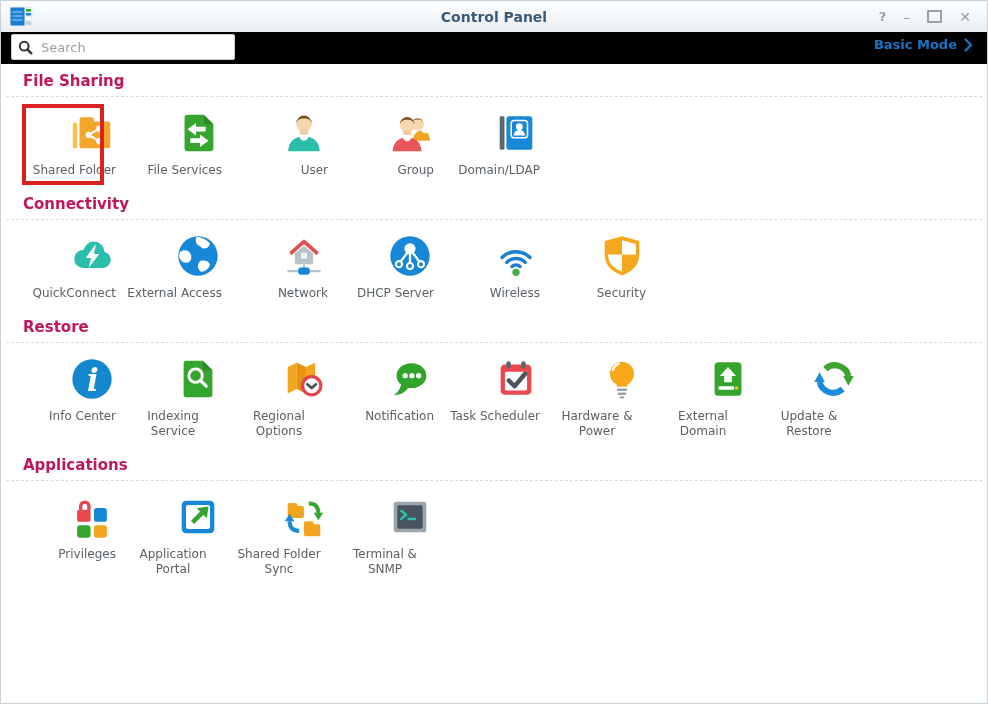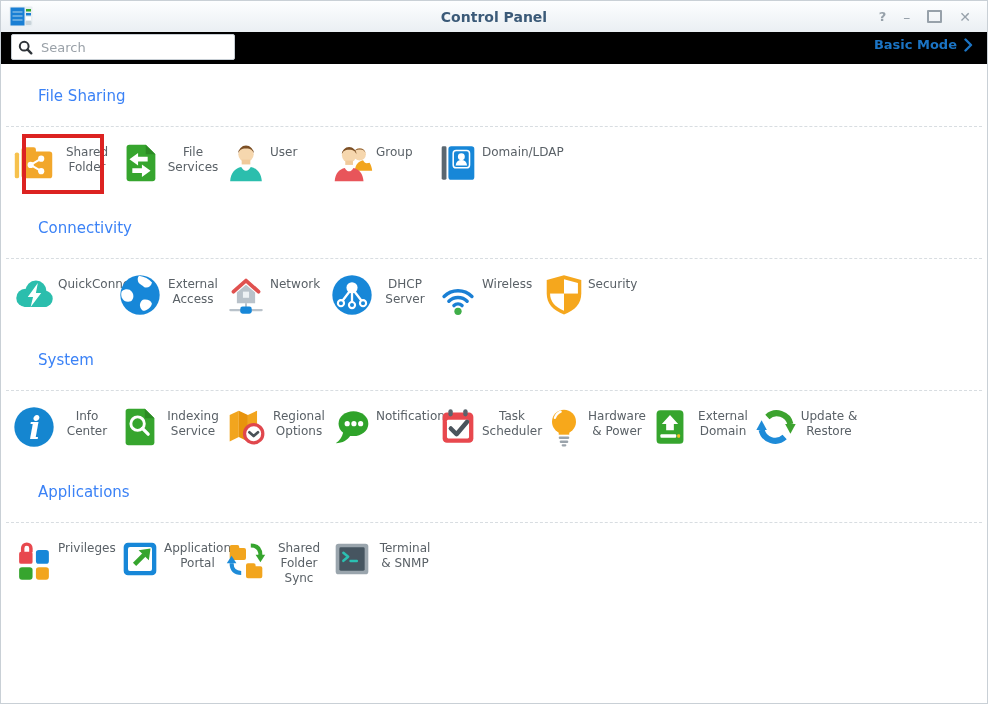--- a/index.html
+++ b/index.html
@@ -35,26 +35,26 @@
     font-family:"DejaVu Sans","Liberation Sans",sans-serif;margin-left:6px;background:transparent;
   }
   .search-box input::placeholder{color:#9aa1a8;}
   .basic-mode{
     position:absolute;right:14px;top:5px;display:flex;align-items:center;gap:7px;
     color:#1b74c4;font-size:13px;font-weight:bold;cursor:pointer;
   }
   
   .sections{background:#fff;}
   .section h2{
-    margin:16px;padding:7px 0 5px 21px;font-size:15px;font-weight:normal;color:#3b82f6;
+    margin:1px;padding:7px 0 5px 21px;font-size:15px;font-weight:bold;color:#be185d;
   }
   .divider{border-top:1px dashed #d8dde1;margin:0 5px;height:0;}
   .items-row{display:flex;padding:12px 0 9px 9px;}
   .item{
-    position:relative;width:106px;display:flex;align-items:flex-start;
+    position:relative;width:106px;display:flex;flex-direction:column;align-items:flex-end;
     cursor:pointer;
   }
   .icon-wrap{width:48px;height:48px;display:flex;align-items:center;justify-content:center;}
   .item .label{
     margin-top:6px;max-width:98px;text-align:center;
     font-size:12px;line-height:15px;color:#5a6167;
   }
   .item.highlighted::after{
     content:"";position:absolute;left:12px;right:12px;top:-5px;bottom:-7px;
     border:4px solid #dc2221;pointer-events:none;
@@ -258,21 +258,21 @@
                   <rect x="9" y="23.5" width="16" height="19" fill="#fff"></rect>
                 </g>
               </svg>
             </span>
     <span class="label">Security</span>
   </div>
 </div>
   </div>
 
   <div class="section">
-    <h2>System</h2>
+    <h2>Restore</h2>
     <div class="divider"></div>
     <div class="items-row">
   <div class="item">
     <span class="icon-wrap">
               <svg width="48" height="48" viewBox="0 0 50 50">
                 <circle cx="25" cy="25" r="20.5" fill="#1586d0"></circle>
                 <text x="26" y="37" text-anchor="middle" font-family="DejaVu Serif, serif" font-size="32" font-style="italic" font-weight="bold" fill="#fff">i</text>
               </svg>
             </span>
     <span class="label">Info Center</span>

